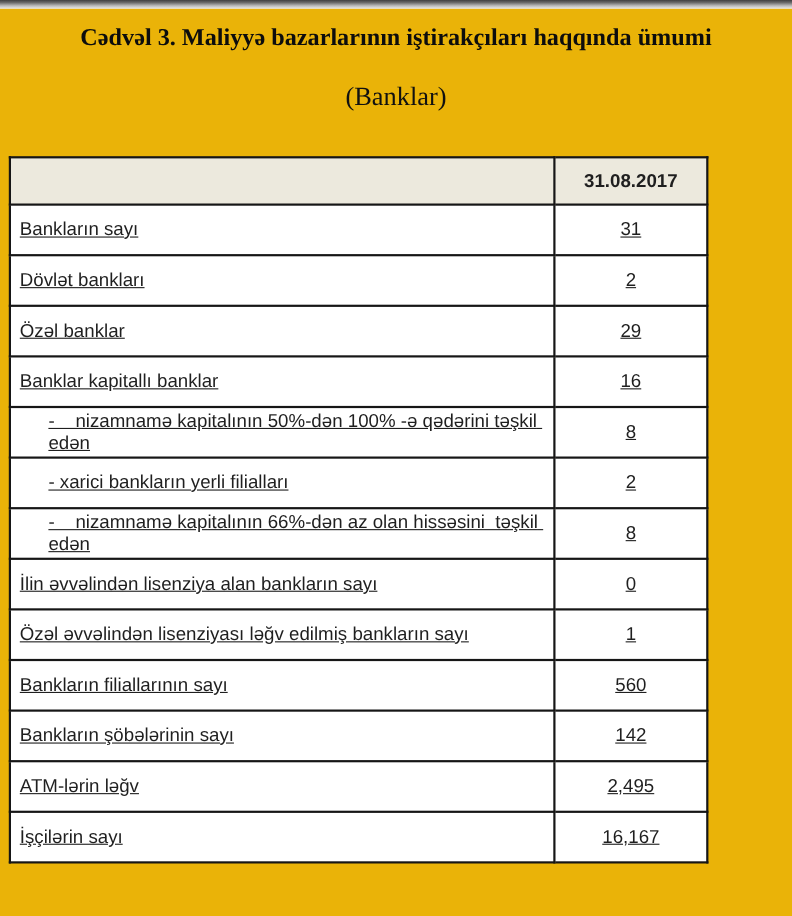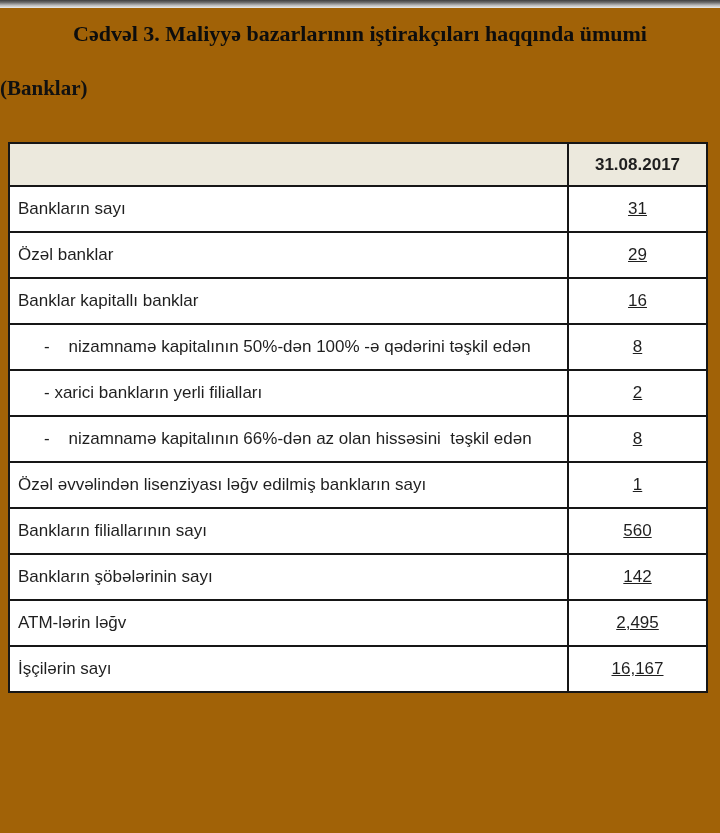--- a/index.html
+++ b/index.html
@@ -5,50 +5,51 @@
   * { margin: 0; padding: 0; box-sizing: border-box; }
   html, body {
     width: 720px;
     background: #ffffff;
     font-family: "Liberation Sans", sans-serif;
   }
   .page {
     position: relative;
     width: 720px;
     height: 833px;
-    background: #a16207;
+    background: #eab308;
     overflow: hidden;
   }
   .top-bar {
     width: 720px;
     height: 8px;
     background: linear-gradient(to bottom, #3f3f3f 0%, #6b6b6b 30%, #b9b9b9 65%, #ededed 100%);
   }
   .title {
     margin: 10px auto 0;
     max-width: 640px;
     text-align: center;
     font-family: "Liberation Serif", serif;
     font-weight: bold;
     font-size: 22px;
     line-height: 32px;
     color: #0d0d0d;
   }
   .title span { display: block; }
   .subtitle {
     margin-top: 24px;
+    text-align: center;
     font-family: "Liberation Serif", serif;
-    font-weight: bold;
-    font-size: 21px;
+    font-weight: normal;
+    font-size: 24px;
     line-height: 29px;
     color: #111111;
   }
   table.data-table {
     margin: 39px 8px 0;
-    width: 700px;
+    width: 636px;
     border-collapse: collapse;
     table-layout: fixed;
   }
   table.data-table th,
   table.data-table td {
     border: 2px solid #161616;
     font-size: 17px;
     color: #1f1f1f;
     vertical-align: middle;
   }
@@ -56,20 +57,21 @@
     height: 43px;
     background: #ece9dd;
   }
   th.value-col { width: 139px; font-weight: bold; text-align: center; }
   table.data-table td { height: 46px; background: #ffffff; }
   td.label {
     padding-left: 8px;
     padding-right: 6px;
     text-align: left;
     white-space: pre-wrap;
+    text-decoration: underline;
   }
   tr.sub td.label { padding-left: 34px; }
   td.value { text-align: center; text-decoration: underline; }
 </style>
 </head>
 <body>
 
 <div class="page">
   <div class="top-bar"></div>
 
@@ -85,38 +87,46 @@
         <th class="label-col"></th>
         <th class="value-col">31.08.2017</th>
       </tr>
     </thead>
     <tbody>
       <tr>
         <td class="label">Bankların sayı</td>
         <td class="value">31</td>
       </tr>
       <tr>
+        <td class="label">Dövlət bankları</td>
+        <td class="value">2</td>
+      </tr>
+      <tr>
         <td class="label">Özəl banklar</td>
         <td class="value">29</td>
       </tr>
       <tr>
         <td class="label">Banklar kapitallı banklar</td>
         <td class="value">16</td>
       </tr>
       <tr class="sub">
         <td class="label">-    nizamnamə kapitalının 50%-dən 100% -ə qədərini təşkil edən</td>
         <td class="value">8</td>
       </tr>
       <tr class="sub">
         <td class="label">- xarici bankların yerli filialları</td>
         <td class="value">2</td>
       </tr>
       <tr class="sub">
         <td class="label">-    nizamnamə kapitalının 66%-dən az olan hissəsini  təşkil edən</td>
         <td class="value">8</td>
+      </tr>
+      <tr>
+        <td class="label">İlin əvvəlindən lisenziya alan bankların sayı</td>
+        <td class="value">0</td>
       </tr>
       <tr>
         <td class="label">Özəl əvvəlindən lisenziyası ləğv edilmiş bankların sayı</td>
         <td class="value">1</td>
       </tr>
       <tr>
         <td class="label">Bankların filiallarının sayı</td>
         <td class="value">560</td>
       </tr>
       <tr>

